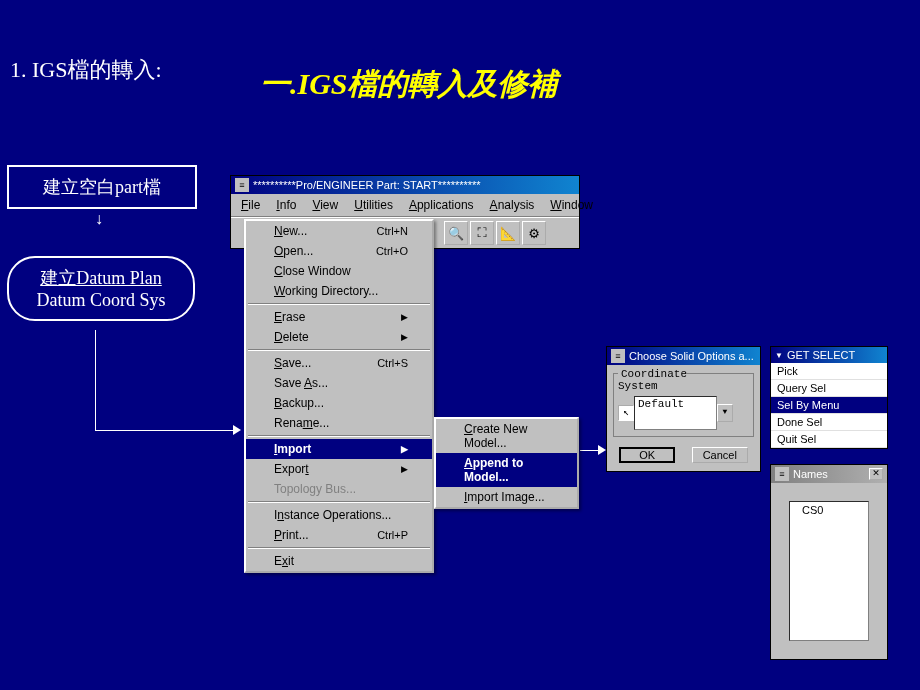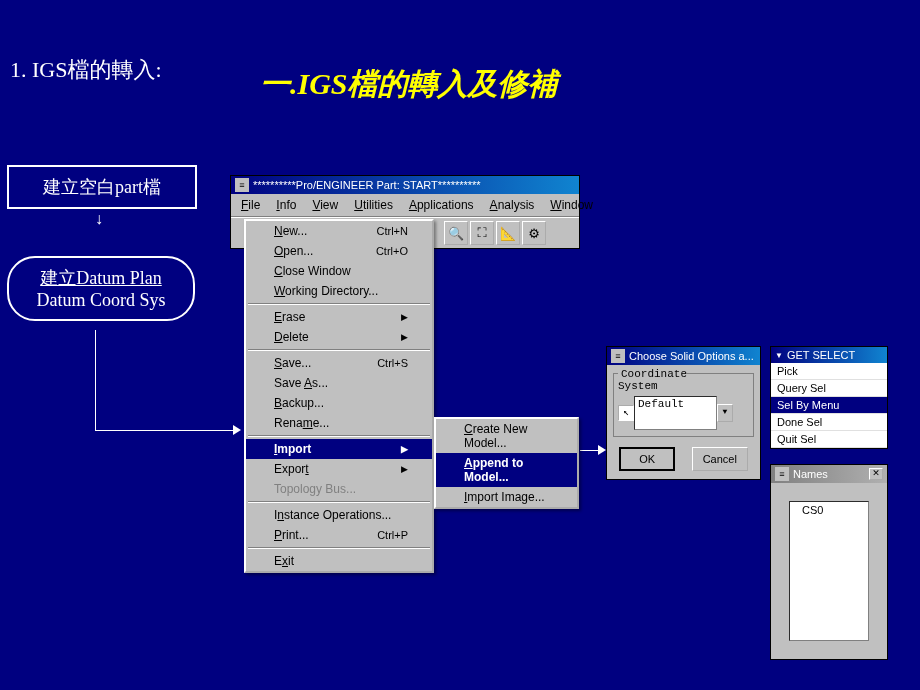--- a/index.html
+++ b/index.html
@@ -233,21 +233,21 @@
       text-align: center;
       line-height: 14px;
     }
     .dlg-buttons {
       display: flex;
       justify-content: space-around;
       padding: 6px 4px 8px 4px;
     }
     .win-btn {
       min-width: 56px;
-      height: 24px;
+      height: 16px;
       background: #c0c0c0;
       border: 1px outset #fff;
       font-size: 11px;
       cursor: pointer;
     }
     .win-btn.default { border: 2px solid #000; }
     
     .getselect {
       position: absolute;
       top: 346px;

